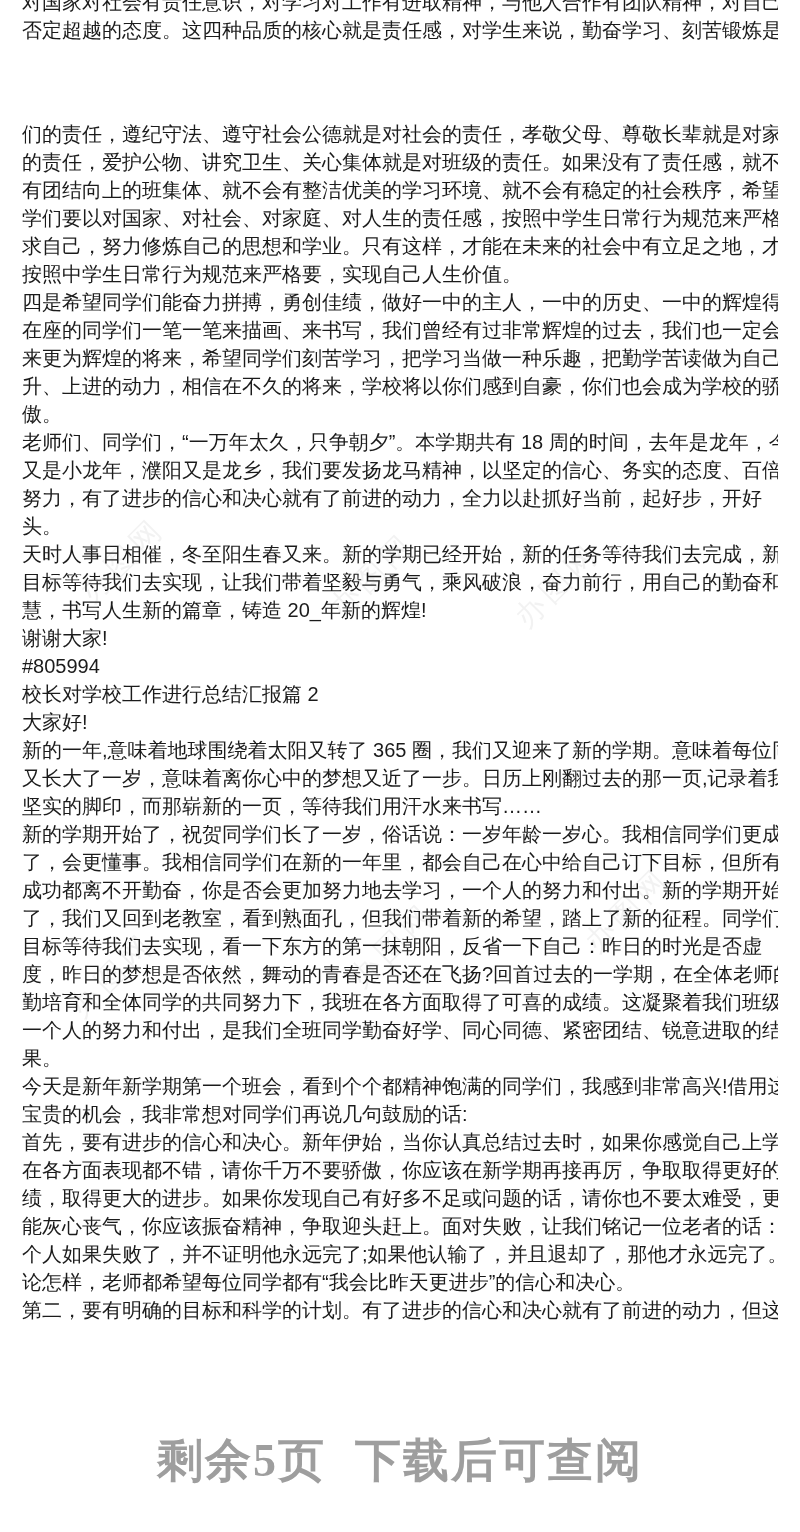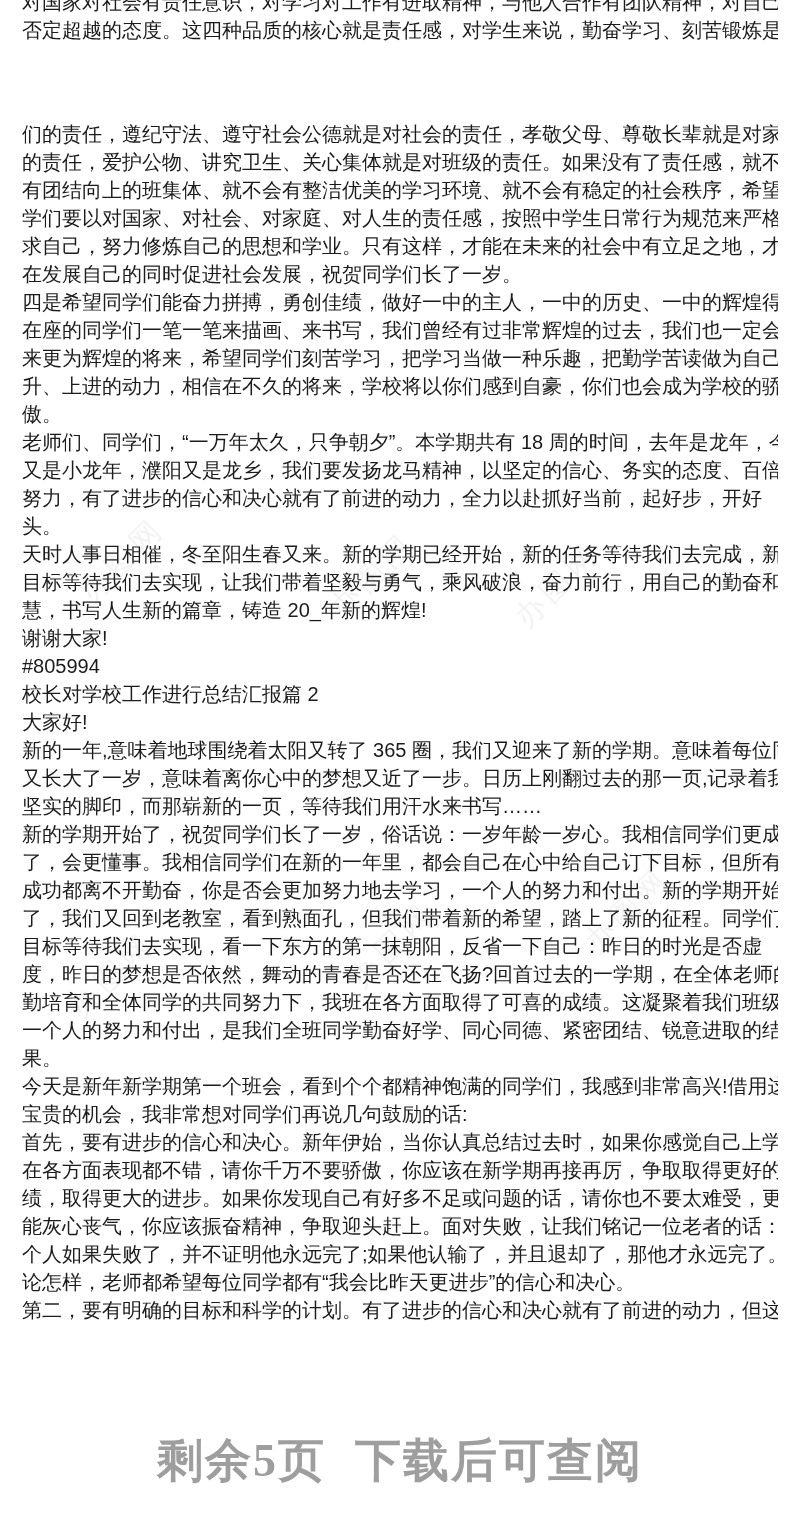--- a/index.html
+++ b/index.html
@@ -79,21 +79,21 @@
       <div class="line">对国家对社会有责任意识，对学习对工作有进取精神，与他人合作有团队精神，对自己有</div>
       <div class="line">否定超越的态度。这四种品质的核心就是责任感，对学生来说，勤奋学习、刻苦锻炼是我</div>
     </div>
 
   <div class="block block-body">
       <div class="line">们的责任，遵纪守法、遵守社会公德就是对社会的责任，孝敬父母、尊敬长辈就是对家庭</div>
       <div class="line">的责任，爱护公物、讲究卫生、关心集体就是对班级的责任。如果没有了责任感，就不会</div>
       <div class="line">有团结向上的班集体、就不会有整洁优美的学习环境、就不会有稳定的社会秩序，希望同</div>
       <div class="line">学们要以对国家、对社会、对家庭、对人生的责任感，按照中学生日常行为规范来严格要</div>
       <div class="line">求自己，努力修炼自己的思想和学业。只有这样，才能在未来的社会中有立足之地，才能</div>
-      <div class="line">在发展自己的同时促进社会发展，祝贺同学们长了一岁。</div>
+      <div class="line">按照中学生日常行为规范来严格要，实现自己人生价值。</div>
       <div class="line">四是希望同学们能奋力拼搏，勇创佳绩，做好一中的主人，一中的历史、一中的辉煌得由</div>
       <div class="line">在座的同学们一笔一笔来描画、来书写，我们曾经有过非常辉煌的过去，我们也一定会迎</div>
       <div class="line">来更为辉煌的将来，希望同学们刻苦学习，把学习当做一种乐趣，把勤学苦读做为自己提</div>
       <div class="line">升、上进的动力，相信在不久的将来，学校将以你们感到自豪，你们也会成为学校的骄</div>
       <div class="line">傲。</div>
       <div class="line">老师们、同学们，“一万年太久，只争朝夕”。本学期共有 18 周的时间，去年是龙年，今年</div>
       <div class="line">又是小龙年，濮阳又是龙乡，我们要发扬龙马精神，以坚定的信心、务实的态度、百倍的</div>
       <div class="line">努力，有了进步的信心和决心就有了前进的动力，全力以赴抓好当前，起好步，开好</div>
       <div class="line">头。</div>
       <div class="line">天时人事日相催，冬至阳生春又来。新的学期已经开始，新的任务等待我们去完成，新的</div>

